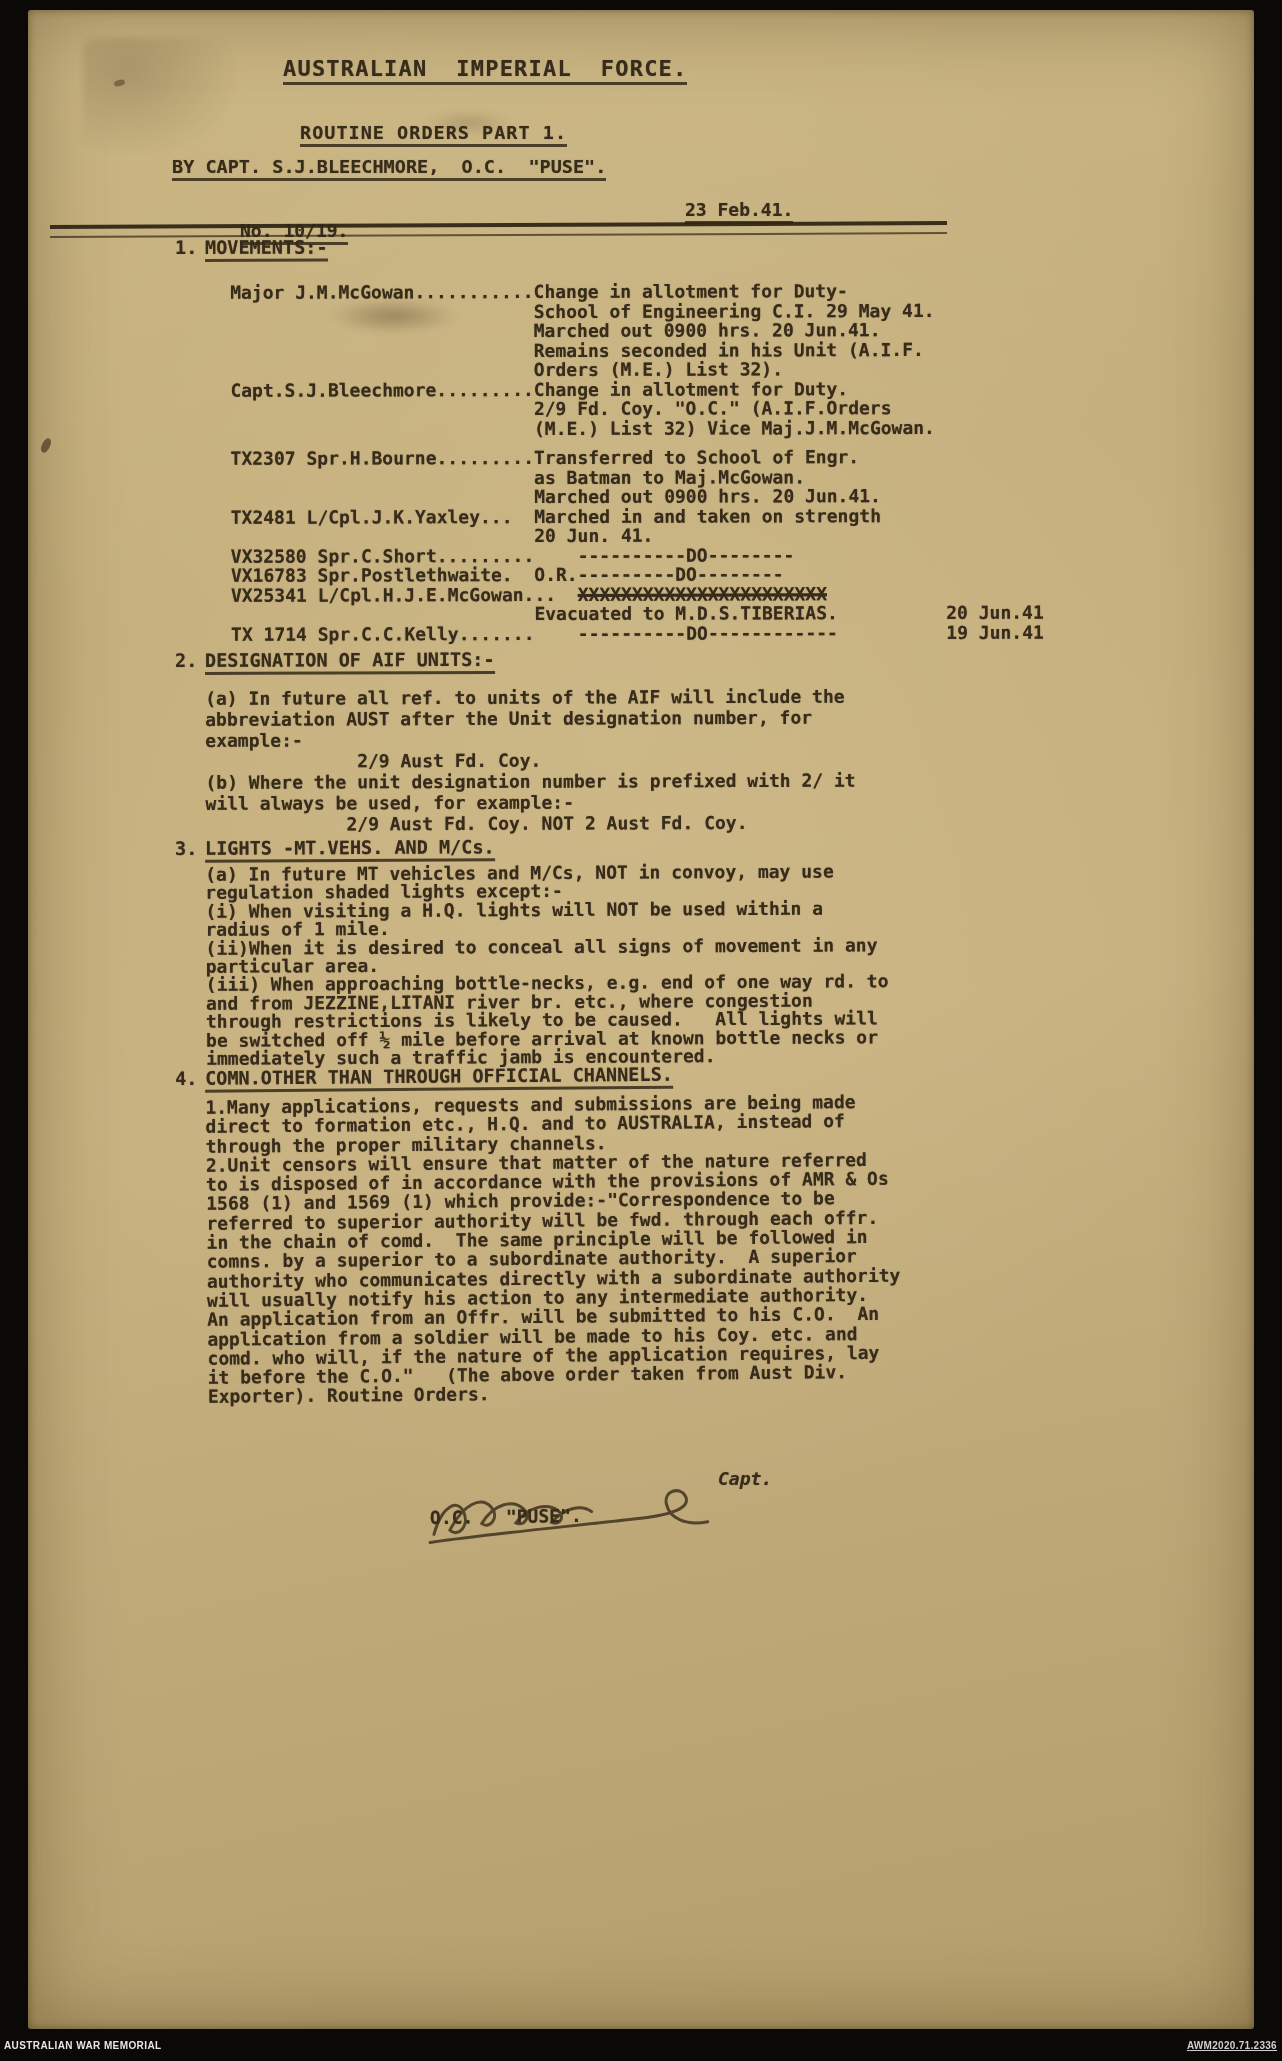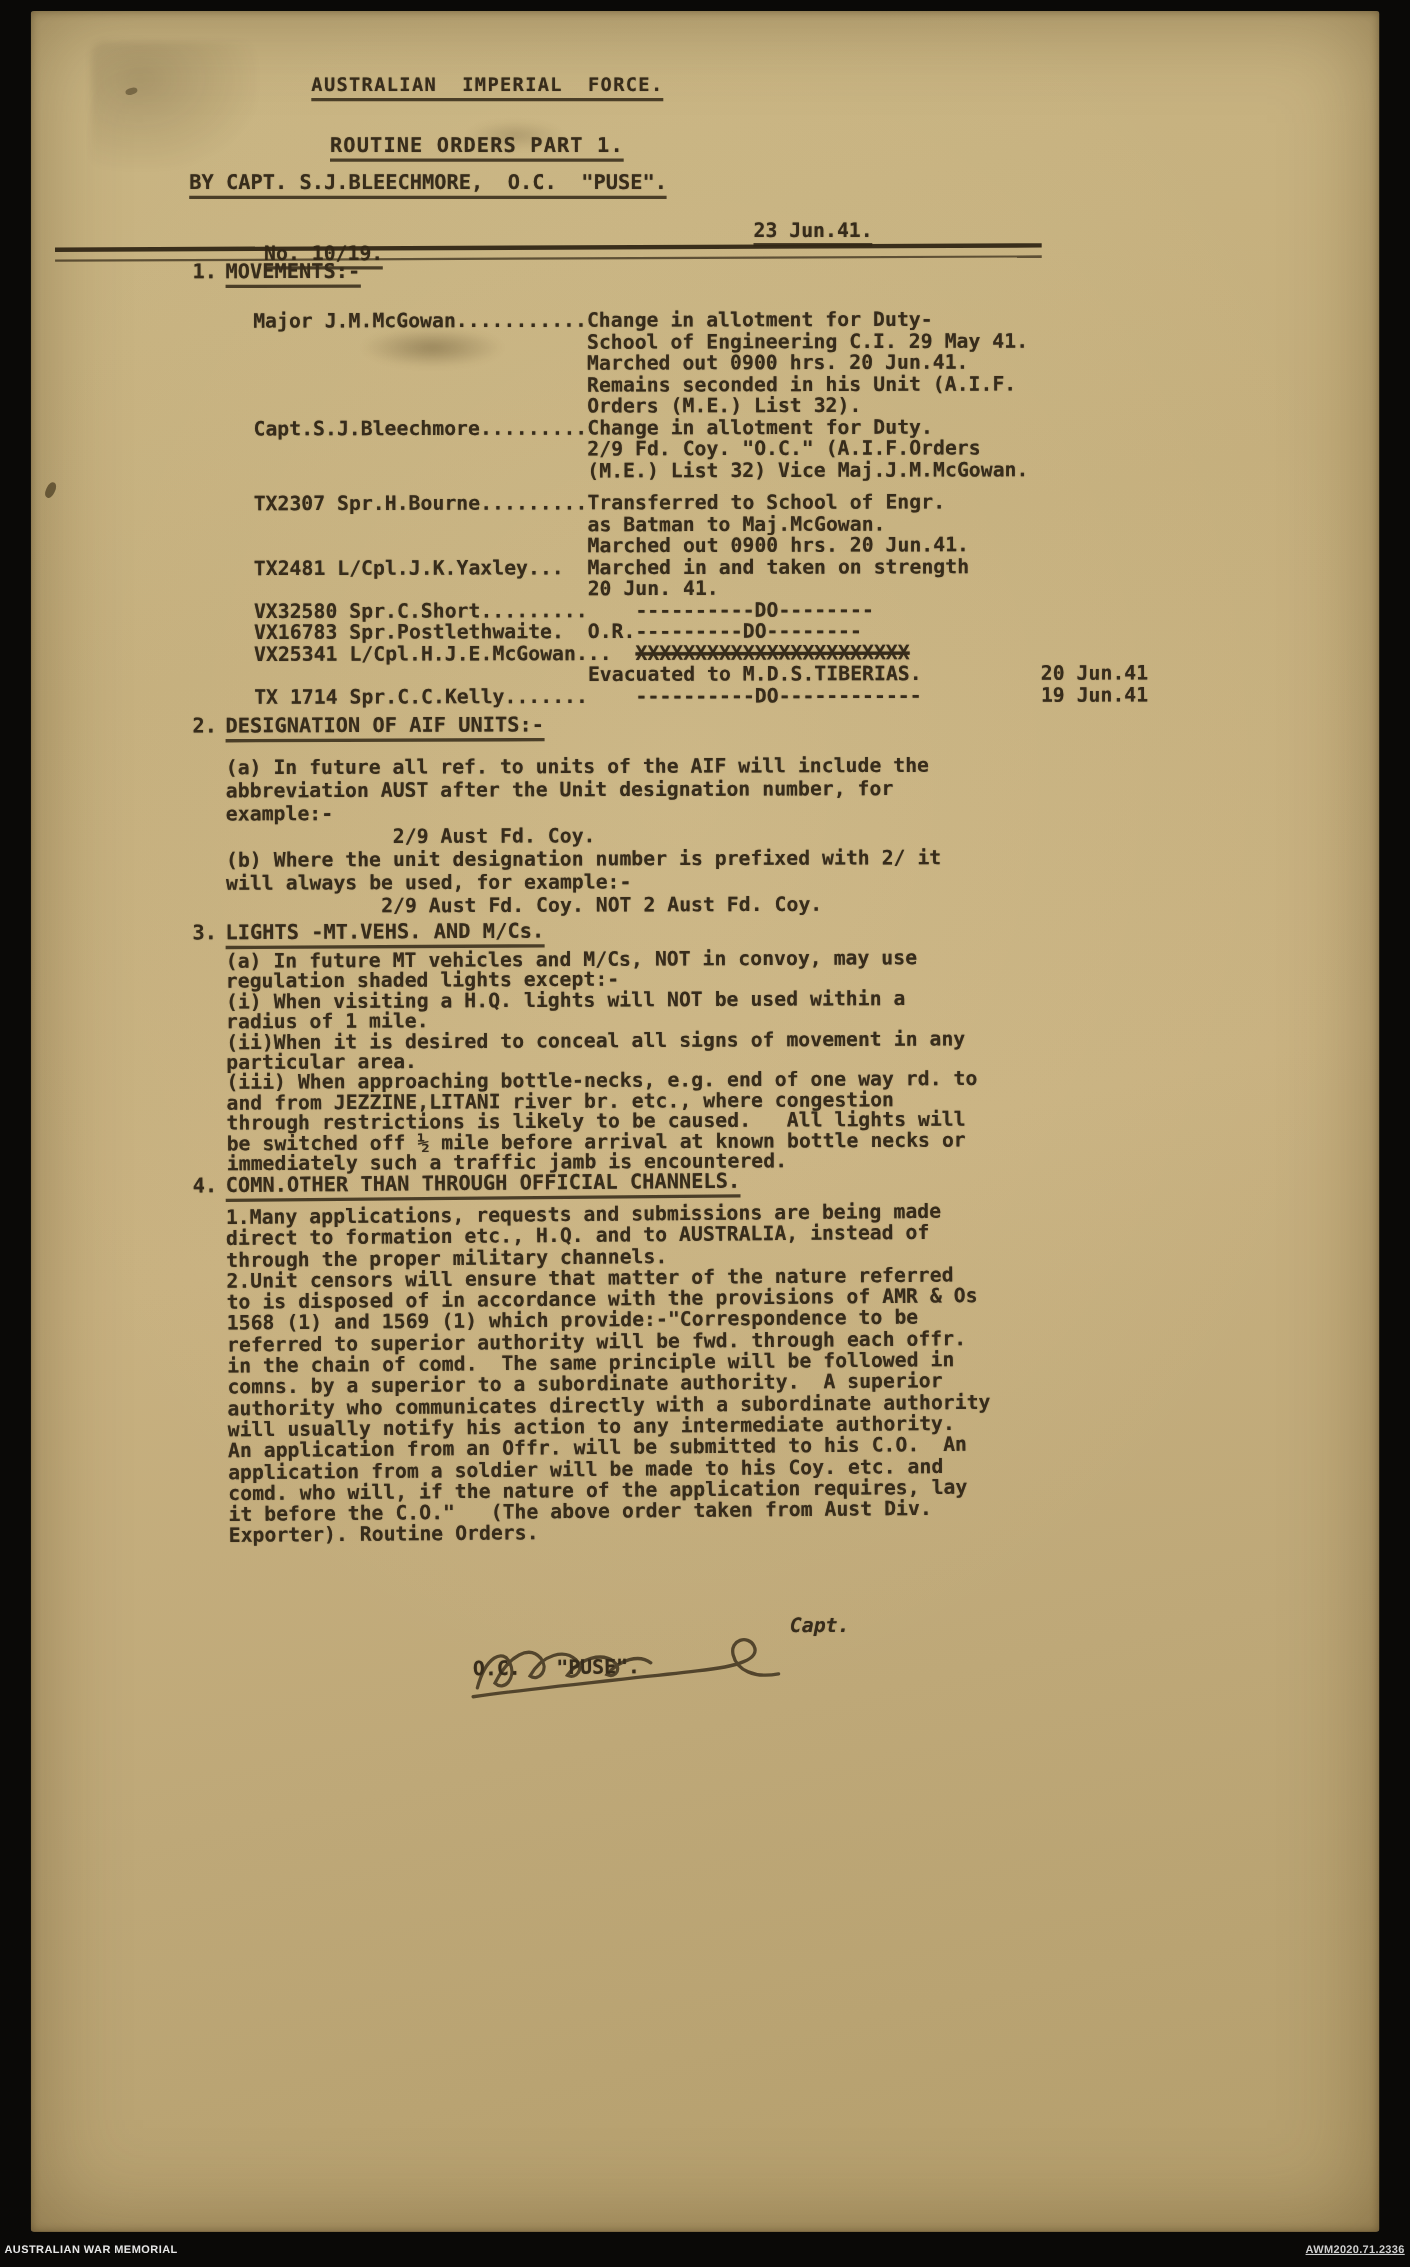--- a/index.html
+++ b/index.html
@@ -17,21 +17,21 @@
     box-shadow: inset 0 0 85px rgba(64,45,12,.40), inset 0 0 9px rgba(45,30,8,.45);
   }
   .content{
     position:absolute;inset:0;
     font-size:18px;font-weight:700;color:#372c1b;
     text-shadow:0 0 1px rgba(55,44,27,.55);
   }
   .abs{position:absolute;white-space:pre;}
   .u{border-bottom:3px solid rgba(52,41,24,.85);padding-bottom:1px;}
   .ln{white-space:pre;}
-  .h-title{left:255px;top:46px;letter-spacing:1.2px;font-size:17px;margin-top:12px;}
+  .h-title{left:255px;top:46px;letter-spacing:1.2px;font-size:22px;}
   .h-sub{left:272px;top:96px;letter-spacing:1px;font-size:18.5px;margin-top:16px;}
   .h-by{left:144px;top:146px;font-size:18.5px;}
   .numrow{left:147px;top:189px;width:963px;}
   .numrow .date{position:absolute;left:510px;top:0;}
   .rule{
     left:22px;top:215px;width:897px;height:7px;
     border-top:4px solid rgba(50,39,22,.95);
     border-bottom:2px solid rgba(50,39,22,.70);
     transform:rotate(-0.25deg);transform-origin:0 0;
   }
@@ -82,21 +82,21 @@
   <div class="speck speck-b"></div>
 
   <div class="content">
 
     <div class="abs h-title"><span class="u">AUSTRALIAN  IMPERIAL  FORCE.</span></div>
     <div class="abs h-sub"><span class="u">ROUTINE ORDERS PART 1.</span></div>
     <div class="abs h-by"><span class="u">BY CAPT. S.J.BLEECHMORE,  O.C.  "PUSE".</span></div>
 
     <div class="abs numrow">
       <span class="u">No. 10/19.</span>
-      <span class="u date">23 Jun.41.</span>
+      <span class="u date">23 Feb.41.</span>
     </div>
     <div class="abs rule"></div>
 
     <section class="sec sec1">
       <div class="sec-head"><span class="num">1.</span><span class="u">MOVEMENTS:-</span></div>
       <div class="mov">
         <div class="ln">Major J.M.McGowan...........Change in allotment for Duty-</div>
         <div class="ln">                            School of Engineering C.I. 29 May 41.</div>
         <div class="ln">                            Marched out 0900 hrs. 20 Jun.41.</div>
         <div class="ln">                            Remains seconded in his Unit (A.I.F.</div>

